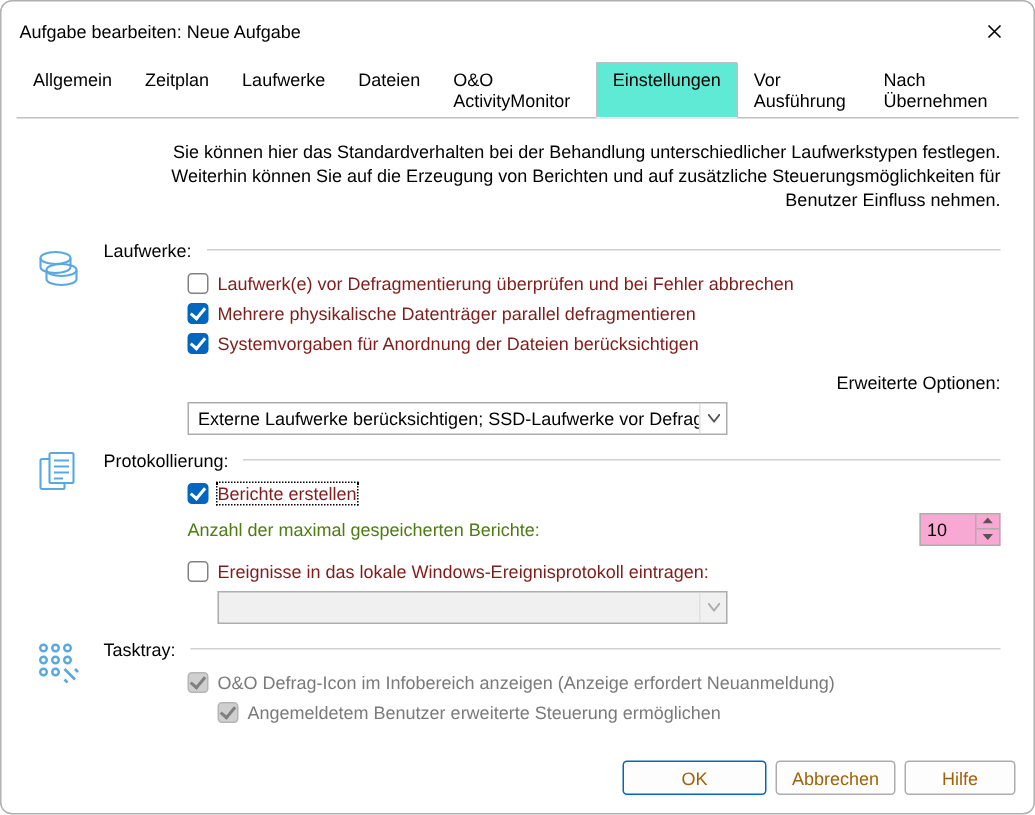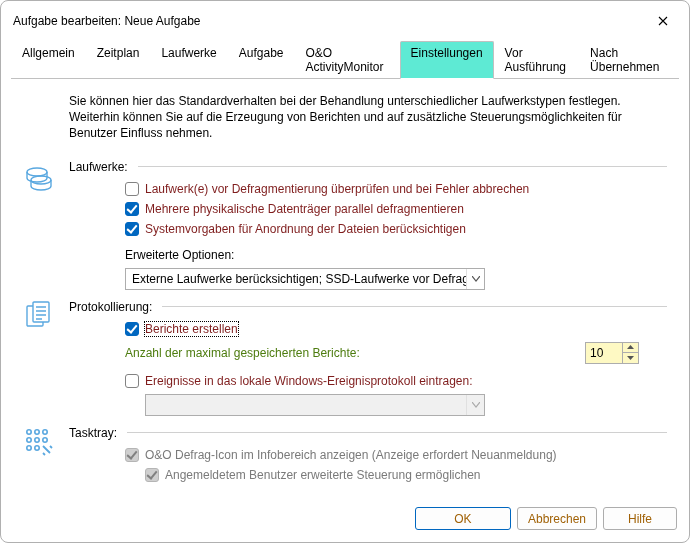--- a/index.html
+++ b/index.html
@@ -8,21 +8,21 @@
 
 .titlebar { display: flex; align-items: center; justify-content: space-between; padding: 8px 12px 4px 12px; }
 .titlebar-title { font-size: 12px; color: #000; }
 .close-btn { width: 28px; height: 24px; display: flex; align-items: center; justify-content: center; cursor: default; }
 .close-btn svg { width: 10px; height: 10px; }
 
 .tabs { display: flex; border-bottom: 1px solid #c0c0c0; margin: 4px 10px 0 10px; }
 .tab { padding: 4px 10px 5px 10px; border: 1px solid transparent; border-bottom: none; margin-bottom: -1px; cursor: default; color: #000; }
 .tab.active { border-color: #c0c0c0; background: #5eead4; border-top-left-radius: 2px; border-top-right-radius: 2px; border-bottom: 1px solid #fff; }
 
-.content { flex: 1; padding: 14px 22px 0 22px; overflow: hidden; }
+.content { flex: 1; padding: 14px 22px 0 22px; overflow: hidden; text-align: right; }
 .intro { margin-left: 46px; margin-bottom: 18px; color: #000; line-height: 1.35; }
 
 .section { display: flex; margin-bottom: 10px; }
 .section .iconcol { width: 46px; display: flex; align-items: flex-start; justify-content: flex-start; padding-top: 0; }
 .section .iconcol svg { width: 32px; height: 32px; }
 .section .body { flex: 1; }
 
 .section-header { display: flex; align-items: center; margin-bottom: 8px; }
 .section-header .label { white-space: nowrap; color: #000; }
 .section-header .rule { flex: 1; height: 1px; background: #d0d0d0; margin-left: 10px; }
@@ -43,21 +43,21 @@
 
 .combo { display: flex; align-items: center; border: 1px solid #adadad; height: 22px; width: 360px; background: #fff; }
 .combo.disabled { background: #f0f0f0; }
 .combo .ctext { flex: 1; padding: 0 6px; color: #000; overflow: hidden; white-space: nowrap; }
 .combo .cbtn { width: 18px; height: 100%; display: flex; align-items: center; justify-content: center; border-left: 1px solid #e0e0e0; }
 .combo .cbtn svg { width: 8px; height: 6px; }
 
 .numrow { display: flex; align-items: center; margin: 6px 0 10px 0; }
 .numrow .nlabel { color: #4d7c0f; }
 .numrow .spacer { flex: 1; }
-.spinner { display: flex; border: 1px solid #adadad; height: 22px; width: 54px; background: #fef9c3; margin-right: 28px; }
+.spinner { display: flex; border: 1px solid #adadad; height: 22px; width: 54px; background: #f9a8d4; }
 .spinner .sval { flex: 1; padding: 0 4px; display: flex; align-items: center; }
 .spinner .sbtns { width: 16px; display: flex; flex-direction: column; border-left: 1px solid #adadad; }
 .spinner .sbtns div { flex: 1; display: flex; align-items: center; justify-content: center; }
 .spinner .sbtns div + div { border-top: 1px solid #adadad; }
 .spinner svg { width: 7px; height: 4px; }
 
 .footer { display: flex; justify-content: flex-end; gap: 6px; padding: 10px 12px 12px 12px; }
 .btn { min-width: 74px; height: 23px; border: 1px solid #adadad; background: #fdfdfd; border-radius: 3px; display: flex; align-items: center; justify-content: center; padding: 0 10px; cursor: default; color: #a16207; }
 .btn.default { border-color: #0067c0; min-width: 96px; }
 .underline-first::first-letter { text-decoration: underline; }
@@ -71,21 +71,21 @@
     <svg viewBox="0 0 10 10">
         <path d="M1 1 L9 9 M9 1 L1 9" stroke="#000" stroke-width="1.1" fill="none"></path>
       </svg>
   </div>
 </div>
 
 <div class="tabs">
   <div class="tab">Allgemein</div>
   <div class="tab">Zeitplan</div>
   <div class="tab">Laufwerke</div>
-  <div class="tab">Aufgabe</div>
+  <div class="tab">Dateien</div>
   <div class="tab">O&amp;O ActivityMonitor</div>
   <div class="tab active">Einstellungen</div>
   <div class="tab">Vor Ausführung</div>
   <div class="tab">Nach Übernehmen</div>
 </div>
 
 <div class="content">
   <div class="intro">Sie können hier das Standardverhalten bei der Behandlung unterschiedlicher Laufwerkstypen festlegen. Weiterhin können Sie auf die Erzeugung von Berichten und auf zusätzliche Steuerungsmöglichkeiten für Benutzer Einfluss nehmen.</div>
 
   <div class="section">

